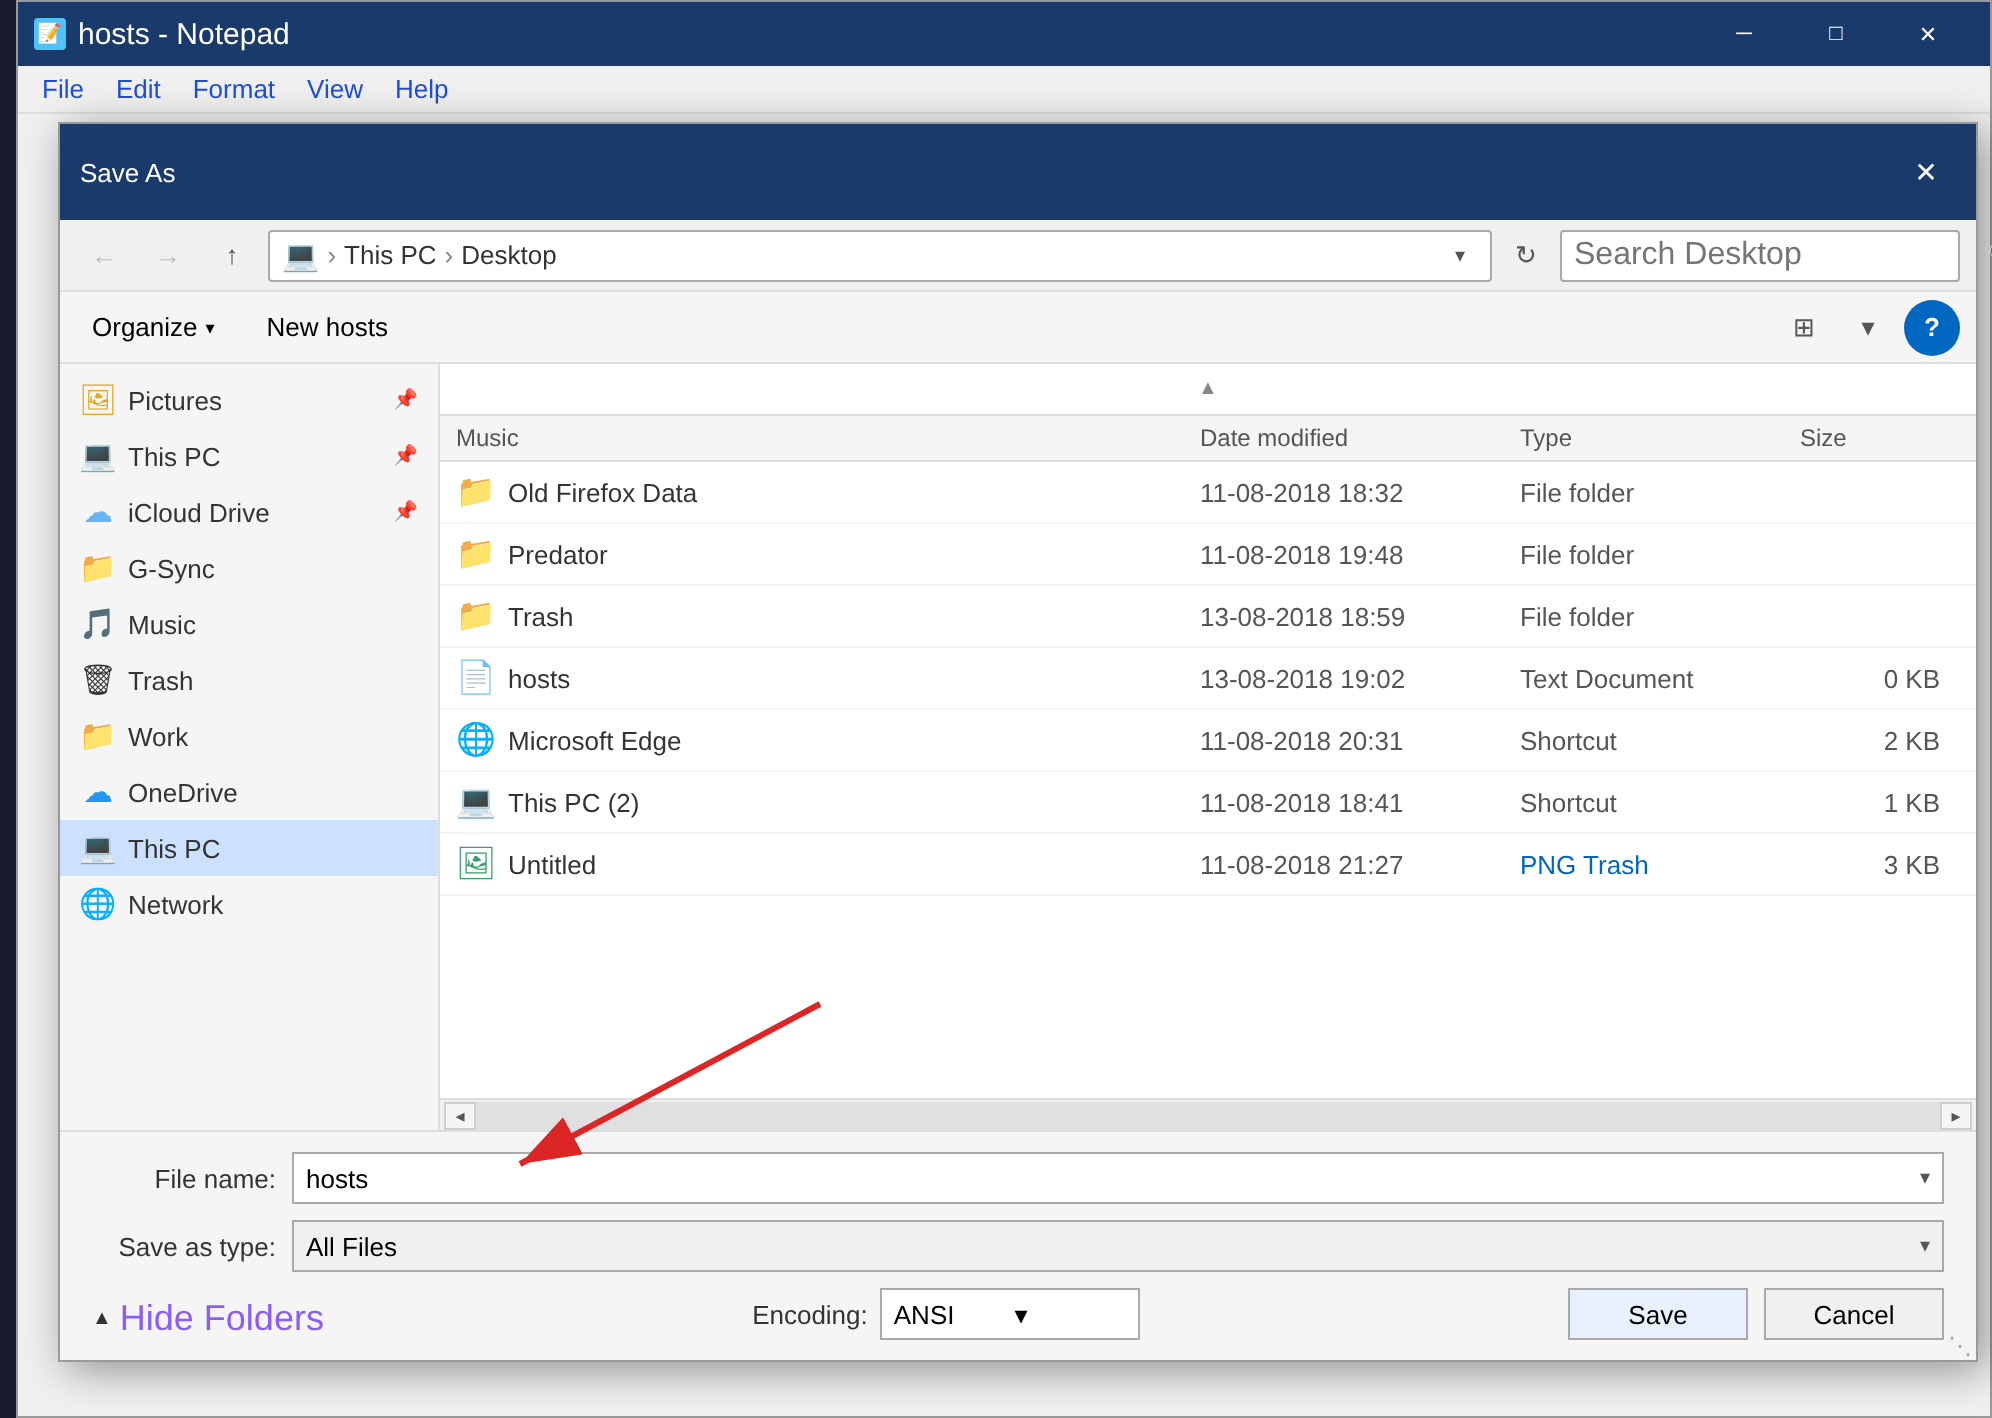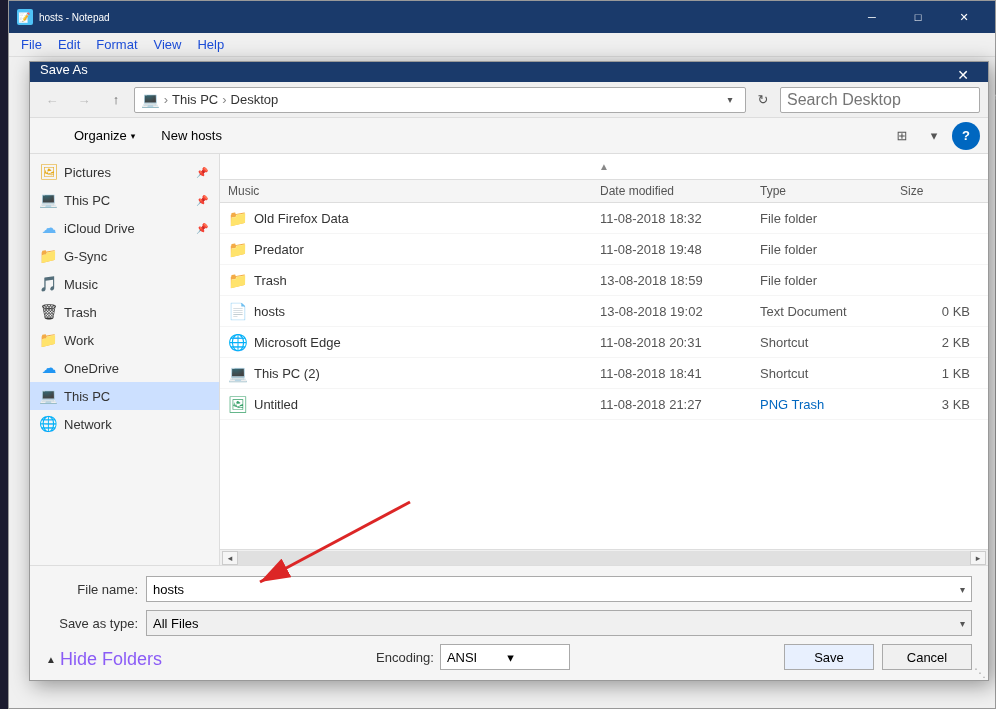--- a/index.html
+++ b/index.html
@@ -42,21 +42,21 @@
       width: 16px; height: 16px;
       background: #4fc3f7;
       border-radius: 2px;
       display: flex; align-items: center; justify-content: center;
       font-size: 10px;
       color: white;
       flex-shrink: 0;
     }
     .notepad-titlebar-title {
       color: white;
-      font-size: 10px;
+      font-size: 15px;
     }
     .notepad-titlebar-controls {
       margin-left: auto;
       display: flex;
       gap: 0;
     }
     .titlebar-btn {
       width: 46px; height: 32px;
       display: flex; align-items: center; justify-content: center;
       color: white;
@@ -86,24 +86,24 @@
       width: 960px;
       height: 620px;
       background: #fff;
       border: 1px solid #999;
       box-shadow: 4px 4px 20px rgba(0,0,0,0.4);
       display: flex;
       flex-direction: column;
     }
 
     .dialog-titlebar {
-      height: 20px;
+      height: 48px;
       background: #1a3a6b;
       display: flex;
-      align-items: flex-start;
+      align-items: center;
       padding: 0 10px;
       color: white;
       font-size: 13px;
     }
     .dialog-close-btn {
       margin-left: auto;
       width: 30px; height: 26px;
       display: flex; align-items: center; justify-content: center;
       color: white;
       font-size: 14px;
@@ -194,21 +194,20 @@
       padding: 0 8px;
       gap: 8px;
     }
     .organize-btn {
       display: flex; align-items: center; gap: 4px;
       padding: 3px 8px;
       border: none;
       background: transparent;
       cursor: pointer;
       font-size: 13px;
-      margin-left: 28px;
     }
     .organize-arrow { font-size: 9px; }
 
     .new-folder-btn {
       display: flex; align-items: center; gap: 4px;
       padding: 3px 10px;
       border: none;
       background: transparent;
       cursor: pointer;
       font-size: 13px;

